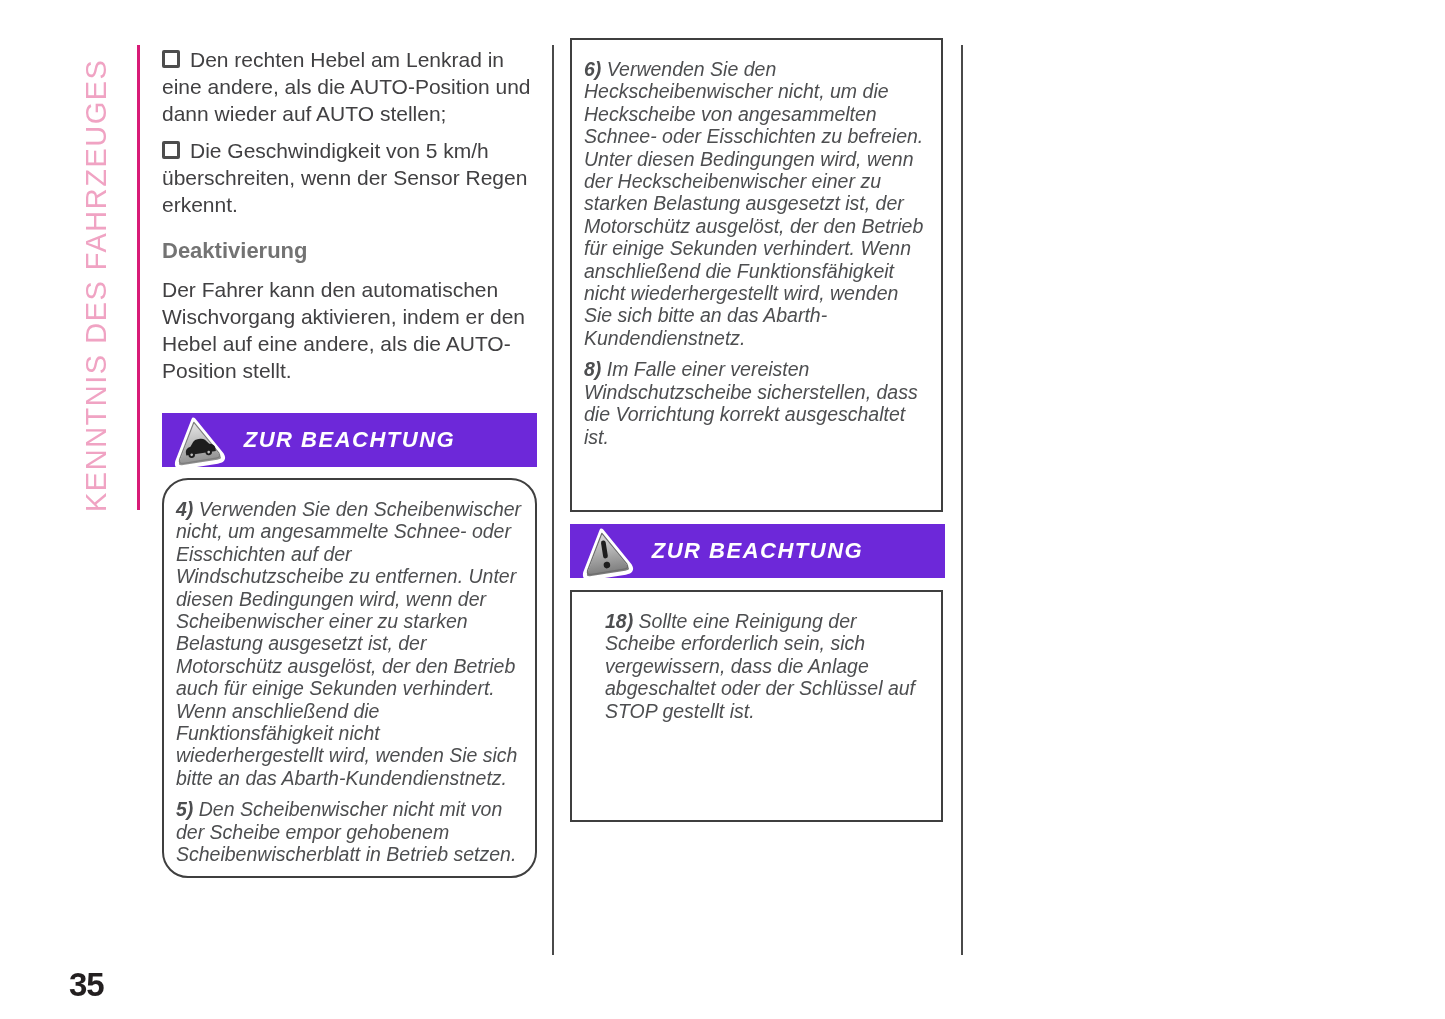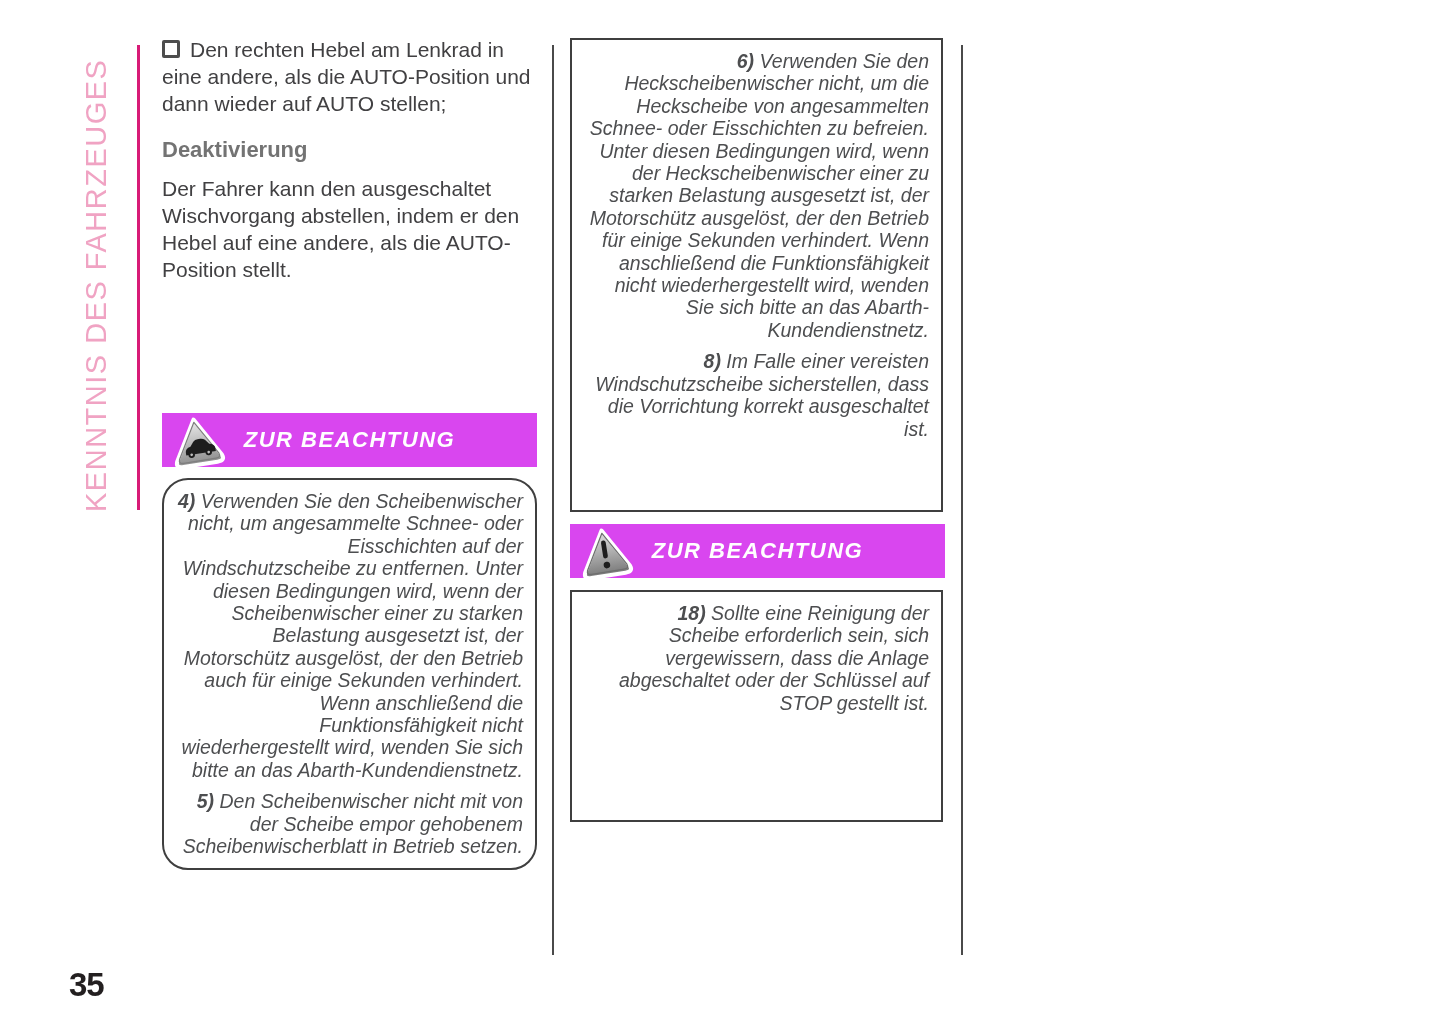--- a/index.html
+++ b/index.html
@@ -16,74 +16,74 @@
     color:#f0a3c3;white-space:nowrap;
   }
   .sidebar-rule{
     position:absolute;left:137px;top:45px;width:3px;height:465px;
     background:#d81b77;
   }
   
   .col-divider{position:absolute;left:552px;top:45px;width:2px;height:910px;background:#4a4a4a;}
   .right-rule{position:absolute;left:961px;top:45px;width:2px;height:910px;background:#4a4a4a;}
   
-  .left-col{position:absolute;left:162px;top:36px;width:376px;}
+  .left-col{position:absolute;left:162px;top:46px;width:376px;}
   .bullet-para{font-size:21px;line-height:27px;margin:0 0 10px 0;}
   .sq-bullet{
     display:inline-block;width:12px;height:12px;border:3px solid #4d4d4d;
     border-radius:2px;margin-right:10px;vertical-align:-1px;
   }
   .pink-heading{
     font-size:22px;font-weight:bold;color:#737373;margin:20px 0 12px 0;
   }
   .body-para{font-size:21px;line-height:27px;margin:0;}
   
   .banner{
-    position:absolute;height:54px;background:#d946ef;
+    position:absolute;height:54px;background:#6d28d9;
     display:flex;align-items:center;justify-content:center;
   }
   .banner-left{left:162px;top:413px;width:375px;}
   .banner-right{left:570px;top:524px;width:375px;}
   .banner-label{
     color:#ffffff;font-size:22px;font-weight:bold;font-style:italic;
     letter-spacing:1.5px;
   }
   .banner-icon{position:absolute;left:6px;top:-2px;width:58px;height:62px;overflow:visible;}
   
   .note-box{
     position:absolute;border:2.5px solid #3f3f3f;background:#ffffff;
     padding:10px 12px;box-sizing:border-box;
   }
   .note-box-left{left:162px;top:478px;width:375px;min-height:342px;border-radius:26px;}
   .note-box-rtop{left:570px;top:38px;width:373px;min-height:474px;}
   .note-box-rbottom{left:570px;top:590px;width:373px;min-height:232px;padding-left:33px;}
   .note{
     font-size:19.5px;line-height:22.4px;font-style:italic;color:#4d4e50;
-    margin:0 0 9px 0;
-    text-align:right;
+    margin:8px 0 9px 0;
   }
   .note:last-child{margin-bottom:0;}
   .note-num{font-weight:bold;}
   
   .page-number{
     position:absolute;left:69px;top:966px;
     font-size:33px;font-weight:bold;color:#231f20;
     font-stretch:condensed;letter-spacing:-1px;
   }
 </style>
 </head>
 <body>
 
 <div class="sidebar-label">KENNTNIS DES FAHRZEUGES</div>
 <div class="sidebar-rule"></div>
 
 <div class="left-col">
   <p class="bullet-para"><span class="sq-bullet"></span><span>Den rechten Hebel am Lenkrad in eine andere, als die AUTO-Position und dann wieder auf AUTO stellen;</span></p>
+  <p class="bullet-para"><span class="sq-bullet"></span><span>Die Geschwindigkeit von 5 km/h überschreiten, wenn der Sensor Regen erkennt.</span></p>
   <div class="pink-heading">Deaktivierung</div>
-  <p class="body-para">Der Fahrer kann den ausgeschaltet Wischvorgang abstellen, indem er den Hebel auf eine andere, als die AUTO-Position stellt.</p>
+  <p class="body-para">Der Fahrer kann den automatischen Wischvorgang aktivieren, indem er den Hebel auf eine andere, als die AUTO-Position stellt.</p>
 </div>
 
 <div class="banner banner-left">
   <svg class="banner-icon" viewBox="0 0 64 64">
     <defs>
       <linearGradient id="triGrad1" x1="0" y1="0" x2="0" y2="1">
         <stop offset="0" stop-color="#ececec"></stop>
         <stop offset="0.55" stop-color="#b9b9b9"></stop>
         <stop offset="1" stop-color="#8c8c8c"></stop>
       </linearGradient>

